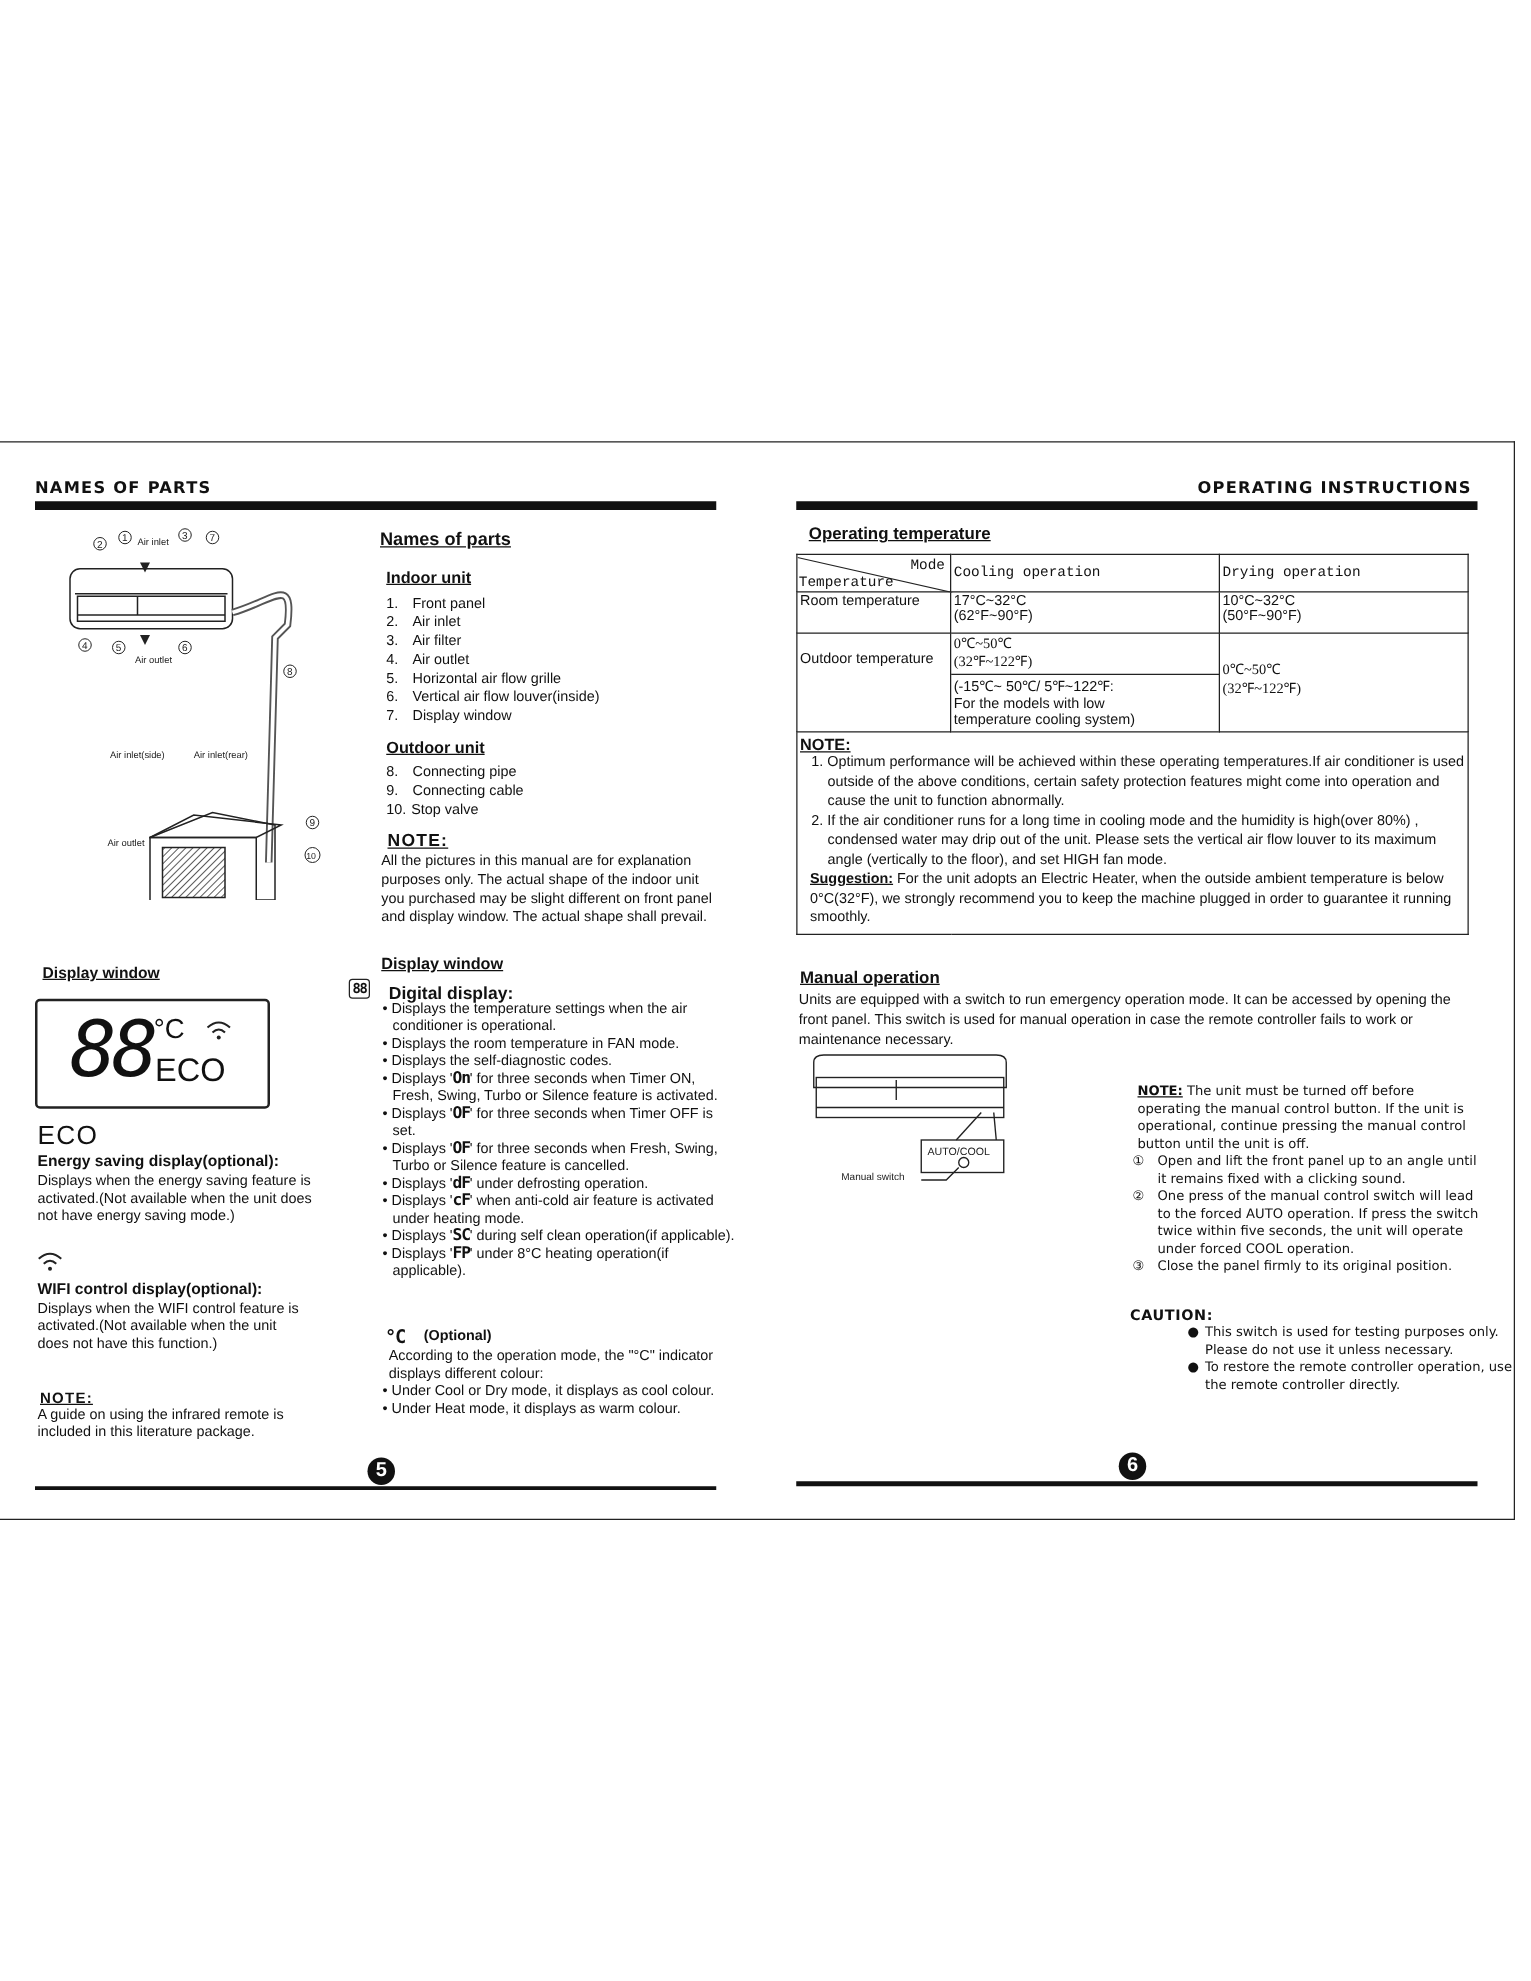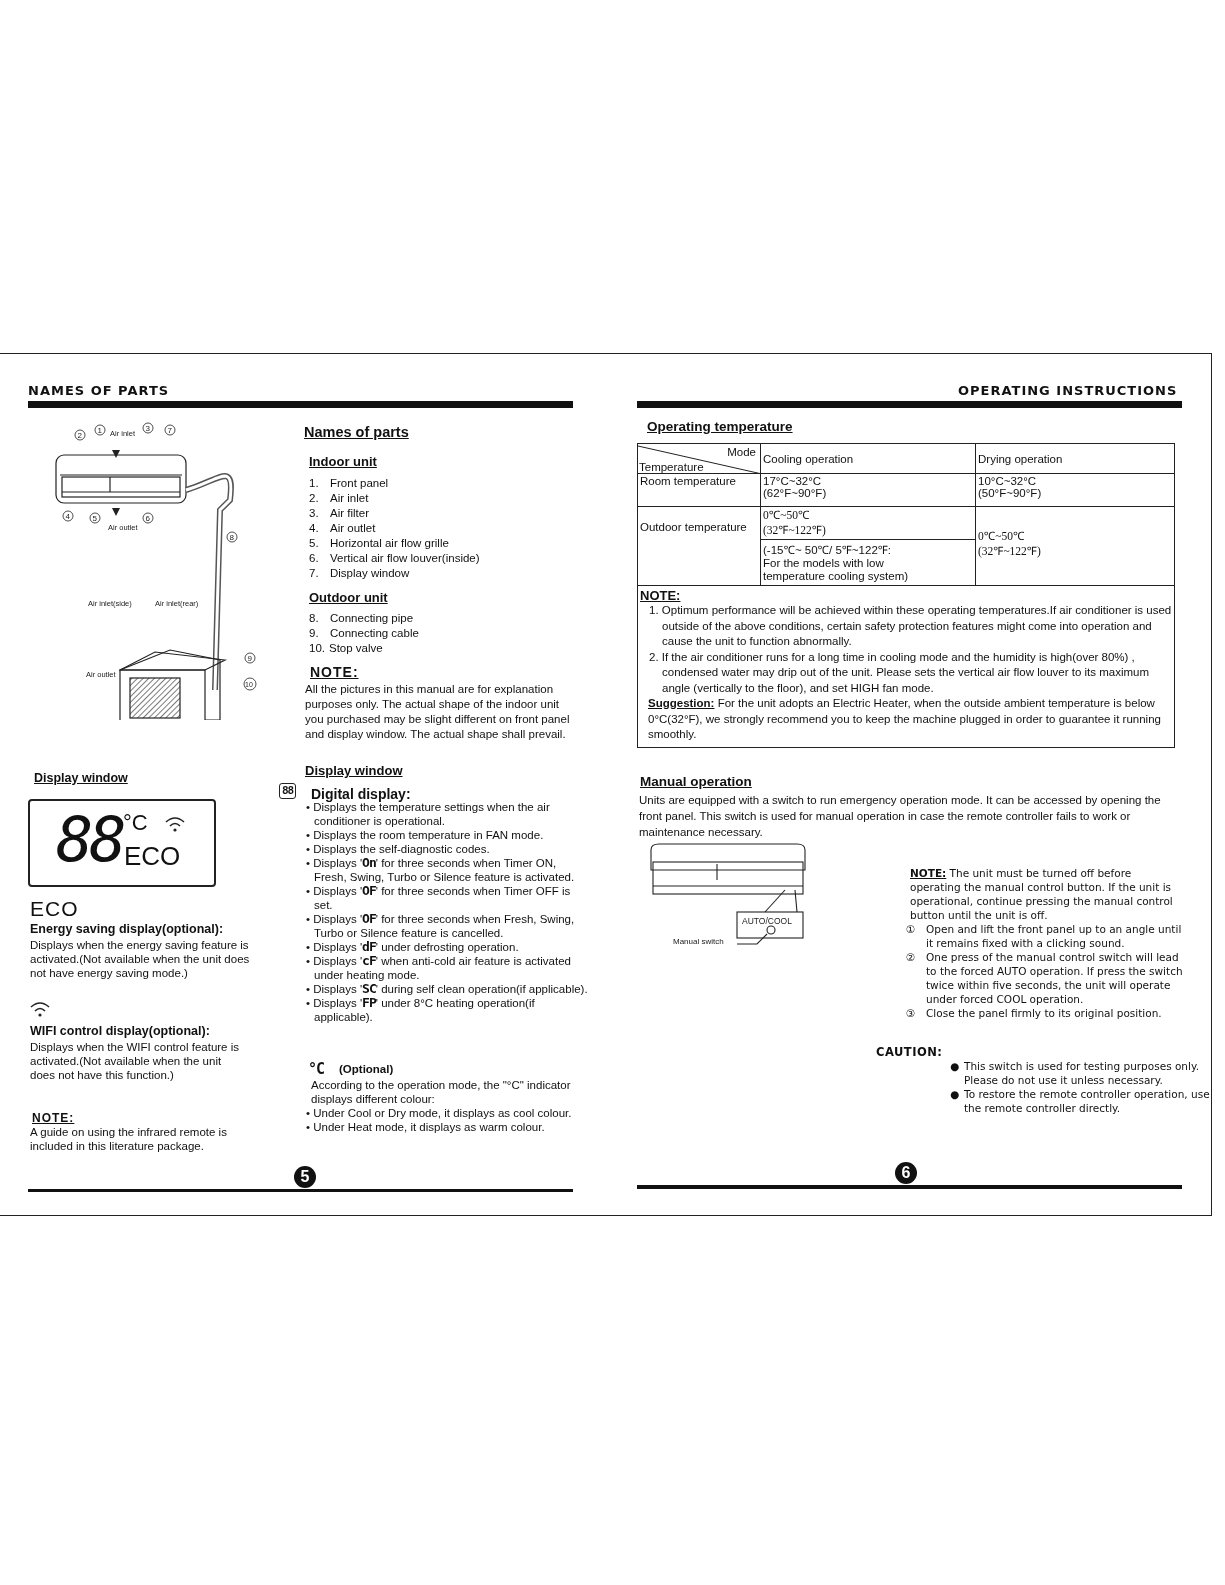--- a/index.html
+++ b/index.html
@@ -160,21 +160,21 @@
 <div class="pg" style="left:294px;top:1166px;">5</div>
 <div class="bar" style="left:28px;top:1189px;width:545px;height:3px;"></div>
 
 <div class="hdr" style="left:958px;top:383px;">OPERATING INSTRUCTIONS</div>
 <div class="bar" style="left:637px;top:401px;width:545px;"></div>
 
 <div class="abs h3" style="left:647px;top:419px;font-size:13.5px;">Operating temperature</div>
 
 <table class="op">
   <tbody>
-      <tr style="height:30px;">
+      <tr style="height:30px;font-family:Liberation Mono, monospace;">
     <td style="width:122px;position:relative;padding:0;">
       <svg class="abs" style="left:0;top:0;" width="124" height="30">
             <line x1="0" y1="2" x2="124" y2="30" stroke="#222" stroke-width="1"></line>
           </svg>
       <span class="abs" style="right:4px;top:2px;">Mode</span>
       <span class="abs" style="left:1px;bottom:0;">Temperature</span>
     </td>
     <td class="c" style="width:210px;vertical-align:middle;" colspan="1">Cooling operation</td>
     <td class="c" style="vertical-align:middle;">Drying operation</td>
   </tr>
@@ -236,20 +236,20 @@
   <text x="97" y="84" font-family="Liberation Sans, sans-serif" font-size="8.5" fill="#222">AUTO/COOL</text>
   <text x="28" y="104" font-family="Liberation Sans, sans-serif" font-size="8" fill="#222">Manual switch</text>
 </svg>
 
 <div class="abs txt" style="left:910px;top:866px;width:270px;line-height:14px;font-family:'DejaVu Sans',sans-serif;font-size:10.5px;"><span class="b u">NOTE:</span><span> The unit must be turned off before operating the manual control button. If the unit is operational, continue pressing the manual control button until the unit is off.</span></div>
 <div class="abs" style="left:906px;top:922px;width:278px;font-family:'DejaVu Sans',sans-serif;font-size:10.5px;line-height:14px;">
   <div style="padding-left:20px;text-indent:-20px;"><span style="display:inline-block;width:20px;text-indent:0;">①</span><span>Open and lift the front panel up to an angle until it remains fixed  with a clicking sound.</span></div>
   <div style="padding-left:20px;text-indent:-20px;"><span style="display:inline-block;width:20px;text-indent:0;">②</span><span>One press of the manual control switch will lead to the forced AUTO operation. If press the switch twice within five seconds, the unit will operate under forced COOL operation.</span></div>
   <div style="padding-left:20px;text-indent:-20px;"><span style="display:inline-block;width:20px;text-indent:0;">③</span><span>Close the panel firmly to its original position.</span></div>
 </div>
-<div class="abs b" style="left:876px;top:1045px;font-family:'DejaVu Sans',sans-serif;font-size:11.5px;letter-spacing:0.5px;text-align:right;">CAUTION:</div>
+<div class="abs b" style="left:904px;top:1045px;font-family:'DejaVu Sans',sans-serif;font-size:11.5px;letter-spacing:0.5px;text-align:right;">CAUTION:</div>
 <div class="abs" style="left:950px;top:1059px;width:275px;font-family:'DejaVu Sans',sans-serif;font-size:10.5px;line-height:14px;">
   <div style="padding-left:14px;text-indent:-14px;"><span style="display:inline-block;width:14px;text-indent:0;">●</span><span>This switch is used for testing purposes only. Please do not use it unless necessary.</span></div>
   <div style="padding-left:14px;text-indent:-14px;"><span style="display:inline-block;width:14px;text-indent:0;">●</span><span>To restore the remote controller operation, use the remote controller directly.</span></div>
 </div>
 
 <div class="pg" style="left:895px;top:1162px;">6</div>
 <div class="bar" style="left:637px;top:1185px;width:545px;height:4px;"></div>
 
 </body></html>

